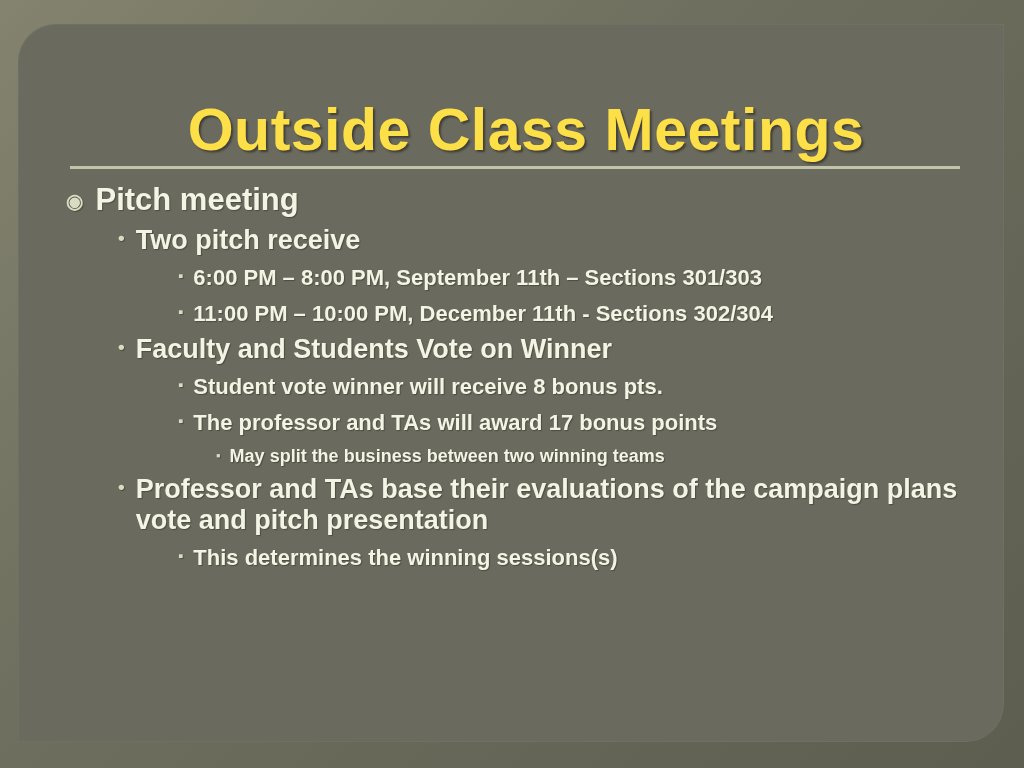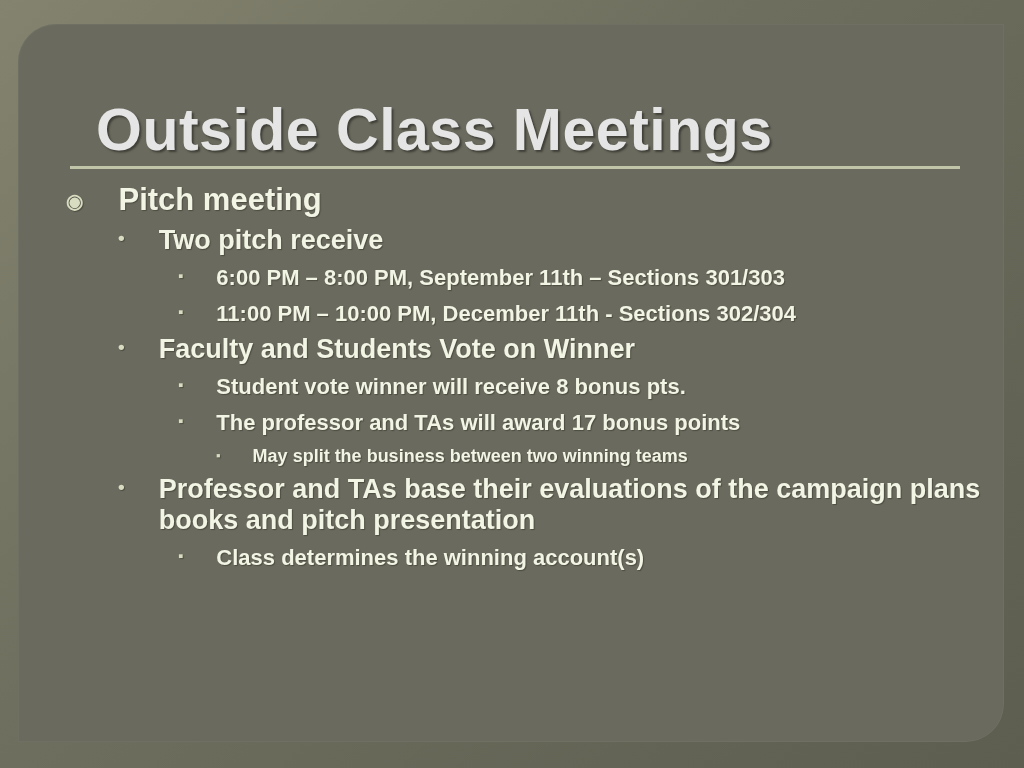--- a/index.html
+++ b/index.html
@@ -42,25 +42,26 @@
     width: 1024px;
     height: 768px;
   }
   .title {
     position: absolute;
     left: 96px;
     top: 100px;
     width: 860px;
     font-size: 59px;
     font-weight: bold;
-    color: #e5e5e5;
+    color: #fde047;
     letter-spacing: 0.5px;
     text-shadow: 2px 2px 2px rgba(30,30,25,0.55);
     line-height: 1.05;
     white-space: nowrap;
+    text-align: center;
   }
   .title-underline {
     position: absolute;
     left: 70px;
     top: 166px;
     width: 890px;
     height: 3px;
     background: #cfd3b6;
     opacity: 0.85;
   }
@@ -77,21 +78,20 @@
     font-weight: bold;
     text-shadow: 1px 1px 1px rgba(40,40,30,0.45);
   }
   .bullet {
     flex: 0 0 auto;
     color: #d8dcc0;
     line-height: 1;
   }
   .text {
     flex: 1 1 auto;
-    margin-left: 23px;
   }
 
   
   .lvl1 {
     font-size: 31px;
     margin-left: 10px;
     margin-top: 4px;
     margin-bottom: 2px;
   }
   .lvl1 .bullet {
@@ -185,23 +185,23 @@
         <span class="text">The professor and TAs will award 17 bonus points</span>
       </div>
 
       <div class="line lvl4">
         <span class="bullet">▪</span>
         <span class="text">May split the business between two winning teams</span>
       </div>
 
       <div class="line lvl2">
         <span class="bullet">•</span>
-        <span class="text">Professor and TAs base their evaluations of the campaign plans books and pitch presentation</span>
-      </div>
-
-      <div class="line lvl3">
-        <span class="bullet">▪</span>
-        <span class="text">Class determines the winning account(s)</span>
+        <span class="text">Professor and TAs base their evaluations of the campaign plans vote and pitch presentation</span>
+      </div>
+
+      <div class="line lvl3">
+        <span class="bullet">▪</span>
+        <span class="text">This determines the winning sessions(s)</span>
       </div>
 
     </div>
   </div>
 </div>
 
 </body></html>

